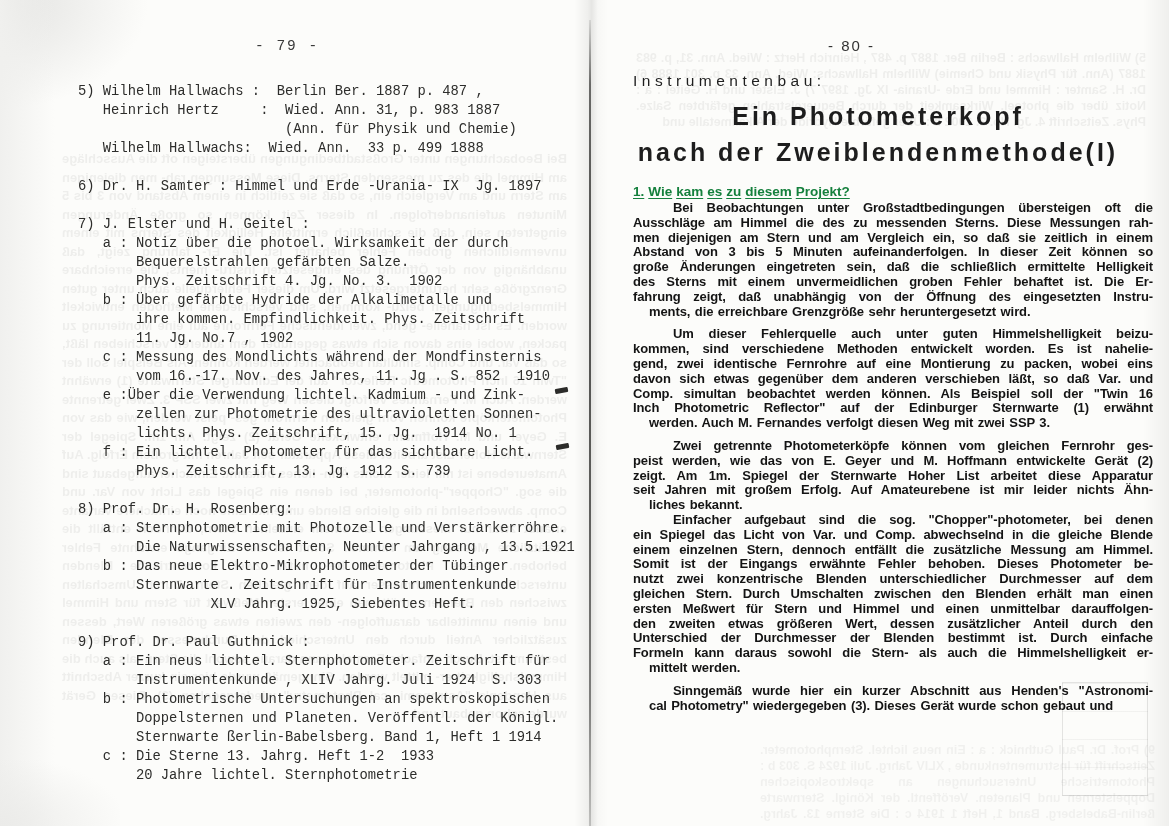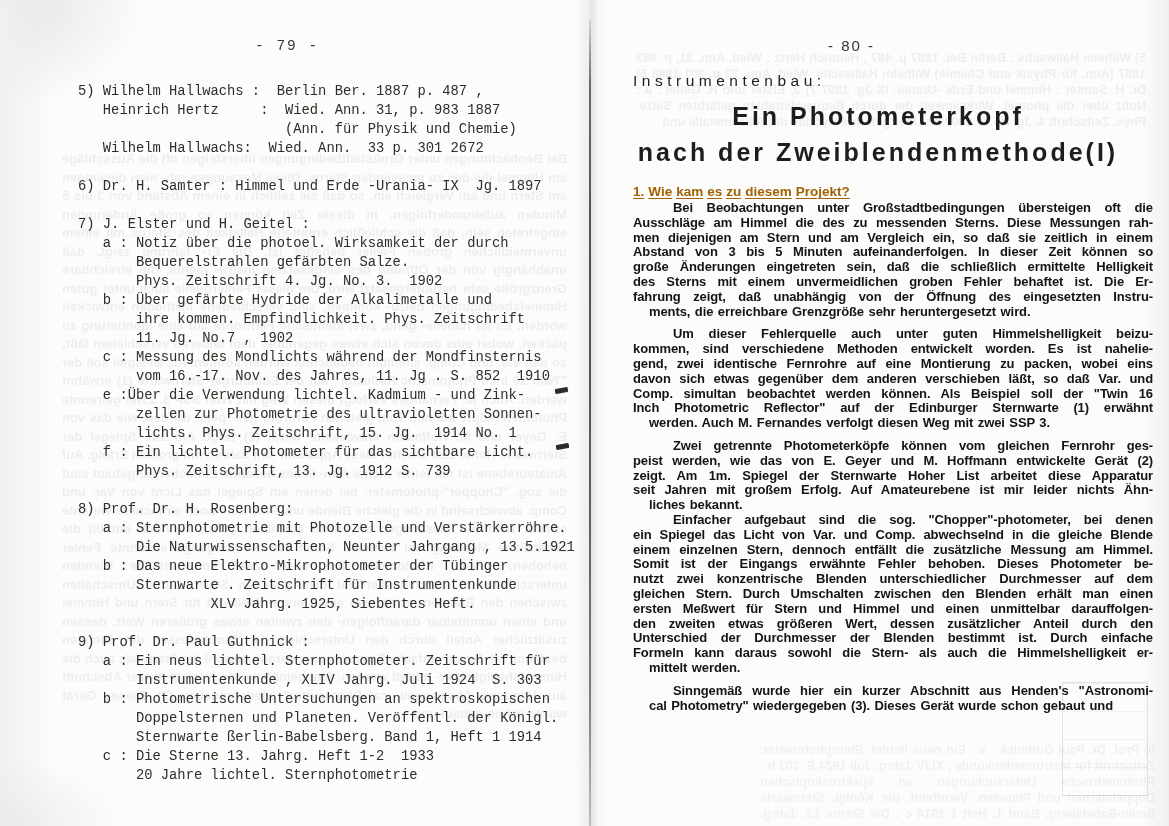--- a/index.html
+++ b/index.html
@@ -54,21 +54,21 @@
 
   
   .right-pageno { position:absolute; left:828px; top:37px;
     font-size:15px; letter-spacing:2px; color:#333; font-weight:400; }
   .kicker { position:absolute; left:633px; top:72px;
     font-size:15.5px; letter-spacing:4.5px; color:#1f1f1f; font-weight:400; }
   .article-title { position:absolute; left:633px; top:98px; width:490px;
     text-align:center; color:#1d1d1d; font-weight:700;
     font-size:25px; letter-spacing:3px; line-height:36px; }
   .section-heading { position:absolute; left:633px; top:184px;
-    font-size:13.5px; font-weight:700; color:#a16207; }
+    font-size:13.5px; font-weight:700; color:#15803d; }
   .section-heading .hw { text-decoration:underline; text-underline-offset:2px;
     text-decoration-thickness:1.2px; margin-right:4px; }
   .right-body { position:absolute; left:633px; top:201px; width:520px; }
   .para { margin-bottom:8px; }
   .para:nth-child(3) { margin-bottom:0; }
   .pline { font-size:13px; line-height:14.8px; font-weight:700; color:#141414;
     letter-spacing:-0.1px; text-align:justify; text-align-last:justify;
     word-spacing:1px; }
   .pline.first { text-indent:40px; }
   .pline.last { text-align-last:left;padding-left:16px; }
@@ -87,21 +87,21 @@
   <div class="bleed bleed-right-top">5) Wilhelm Hallwachs :  Berlin Ber. 1887 p. 487 ,    Heinrich Hertz     :  Wied. Ann. 31, p. 983 1887                          (Ann. für Physik und Chemie)    Wilhelm Hallwachs:  Wied. Ann.  33 p. 301 1888  6) Dr. H. Samter : Himmel und Erde -Urania- IX  Jg. 1897  7) J. Elster und H. Geitel :    a : Notiz über die photoel. Wirksamkeit der durch        Bequerelstrahlen gefärbten Salze.        Phys. Zeitschrift 4. Jg. No. 3.  1902    b : Über gefärbte Hydride der Alkalimetalle und</div>
   <div class="bleed bleed-right-bottom">9) Prof. Dr. Paul Guthnick :    a : Ein neus lichtel. Sternphotometer. Zeitschrift für        Instrumentenkunde , XLIV Jahrg. Juli 1924  S. 303    b : Photometrische Untersuchungen an spektroskopischen        Doppelsternen und Planeten. Veröffentl. der Königl.        Sternwarte ßerlin-Babelsberg. Band 1, Heft 1 1914    c : Die Sterne 13. Jahrg. Heft 1-2  1933        20 Jahre lichtel. Sternphotometrie</div>
   <div class="bleed-figure"></div>
 
   <div>
     <div class="left-pageno">- 79 -</div>
     <div class="left-body">
         <div class="tline">5) Wilhelm Hallwachs :  Berlin Ber. 1887 p. 487 ,</div>
         <div class="tline">   Heinrich Hertz     :  Wied. Ann. 31, p. 983 1887</div>
         <div class="tline">                         (Ann. für Physik und Chemie)</div>
-        <div class="tline">   Wilhelm Hallwachs:  Wied. Ann.  33 p. 301 2672</div>
+        <div class="tline">   Wilhelm Hallwachs:  Wied. Ann.  33 p. 499 1888</div>
         <div class="tline"> </div>
         <div class="tline">6) Dr. H. Samter : Himmel und Erde -Urania- IX  Jg. 1897</div>
         <div class="tline"> </div>
         <div class="tline">7) J. Elster und H. Geitel :</div>
         <div class="tline">   a : Notiz über die photoel. Wirksamkeit der durch</div>
         <div class="tline">       Bequerelstrahlen gefärbten Salze.</div>
         <div class="tline">       Phys. Zeitschrift 4. Jg. No. 3.  1902</div>
         <div class="tline">   b : Über gefärbte Hydride der Alkalimetalle und</div>
         <div class="tline">       ihre kommen. Empfindlichkeit. Phys. Zeitschrift</div>
         <div class="tline">       11. Jg. No.7 , 1902</div>

